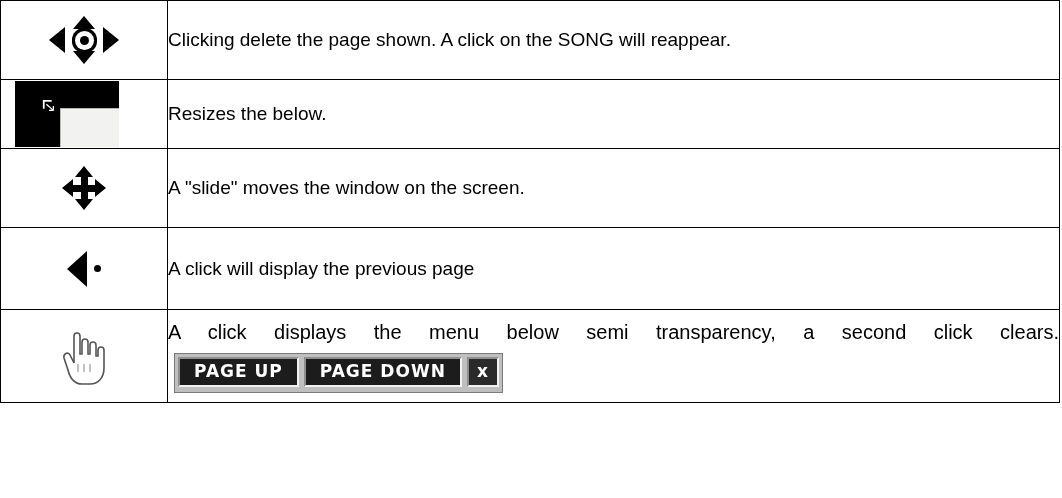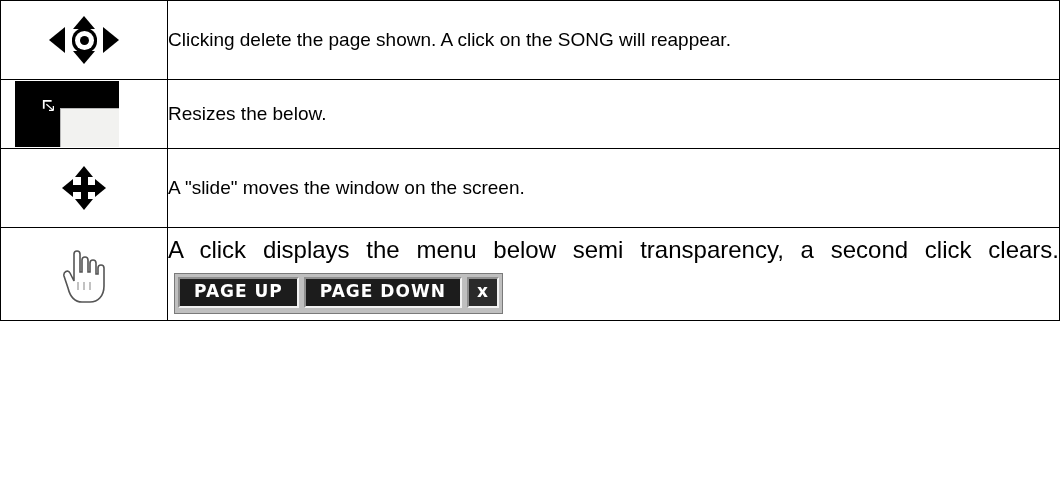--- a/index.html
+++ b/index.html
@@ -170,21 +170,21 @@
     border-right: 20px solid #000;
   }
 
   
   .icon-hand { width: 56px; height: 64px; }
 
   
   .desc-justify {
     text-align: justify;
     text-align-last: justify;
-    font-size: 24px;
+    font-size: 20px;
     line-height: 1.3;
   }
   .menu-bar {
     margin-top: 8px;
     display: inline-flex;
     align-items: stretch;
     background: #bfbfbf;
     border: 1px solid #7a7a7a;
     padding: 3px 3px 5px 3px;
     margin-left: 6px;
@@ -256,20 +256,31 @@
               <span class="tri down"></span>
               <span class="tri left"></span>
               <span class="tri right"></span>
             </div>
           </div>
         </td>
         <td class="desc-cell">A "slide" moves the window on the screen.</td>
       </tr>
 
 
+      <tr class="row-5">
+        <td class="icon-cell">
+          <div class="icon-wrap">
+            <div class="icon-prev">
+              <span class="tri-left-big"></span>
+              <span class="dot-sm"></span>
+            </div>
+          </div>
+        </td>
+        <td class="desc-cell">A click will display the previous page</td>
+      </tr>
 
       <tr class="row-6">
         <td class="icon-cell">
           <div class="icon-wrap">
             <svg class="icon-hand" viewBox="0 0 56 64">
               <path d="M18 12 C18 8, 24 8, 24 12 L24 30 L26 30 L26 18 C26 14, 32 14, 32 18 L32 30 L34 30 L34 21 C34 17, 40 17, 40 21 L40 32 L42 32 L42 26 C42 22, 48 22, 48 26 L48 44 C48 54, 42 60, 34 60 L26 60 C18 60, 14 54, 12 46 L8 34 C7 30, 12 27, 14 31 L18 39 Z" fill="#ffffff" stroke="#555555" stroke-width="1.6"></path>
               <path d="M22 40 L22 48 M28 40 L28 48 M34 40 L34 48" stroke="#9a9a9a" stroke-width="1.2"></path>
             </svg>
           </div>
         </td>

